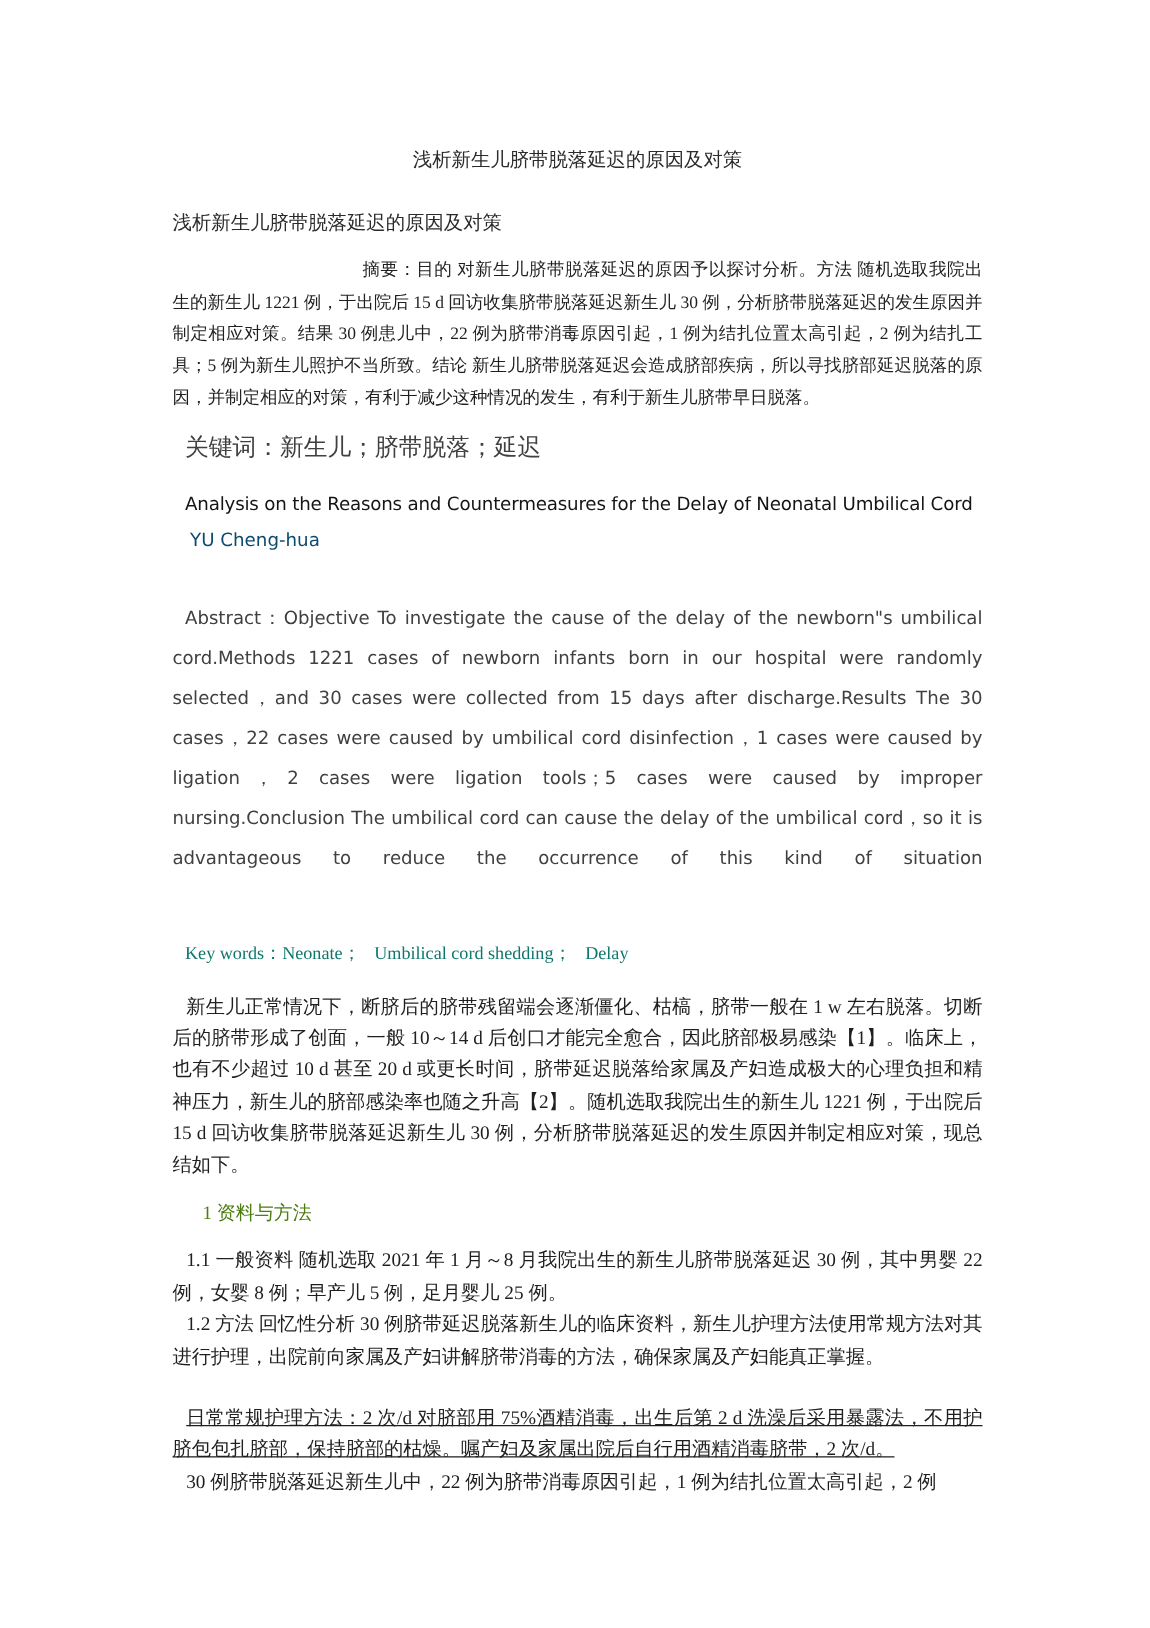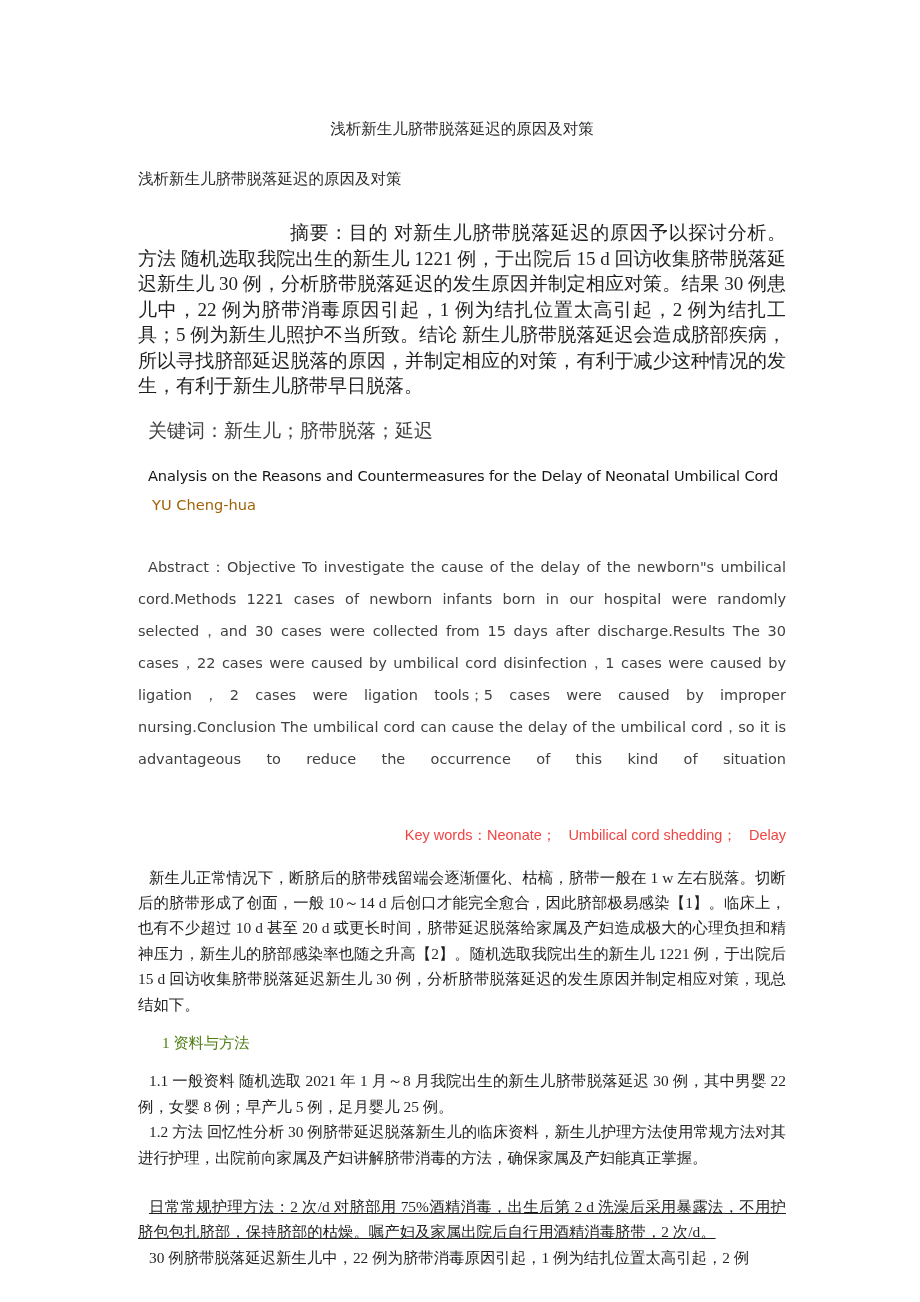--- a/index.html
+++ b/index.html
@@ -36,22 +36,22 @@
   .doc-subtitle {
     font-size: 15.5px;
     line-height: 22px;
     margin-top: 28px;
     color: #2b2b2b;
     text-align: left;
   }
 
   
   .cn-abstract {
-    margin-top: 30px;
-    font-size: 19px;
+    margin-top: 14px;
+    font-size: 14px;
     line-height: 25.5px;
     text-align: justify;
     text-justify: inter-ideograph;
     text-indent: 152px;
     color: #1f1f1f;
   }
   .cn-keywords {
     margin-top: 1px;
     font-size: 19px;
     line-height: 25px;
@@ -68,21 +68,21 @@
     font-family: "DejaVu Sans", "Liberation Sans", sans-serif;
     letter-spacing: -0.15px;
     color: #151515;
   }
   .en-author {
     margin-top: 3px;
     font-size: 14.6px;
     line-height: 26px;
     text-indent: 14px;
     font-family: "DejaVu Sans", "Liberation Sans", sans-serif;
-    color: #a16207;
+    color: #0c4a6e;
   }
 
   
   .en-abstract {
     margin-top: 33px;
     font-size: 14.5px;
     line-height: 32px;
     text-align: justify;
     text-indent: 10px;
     font-family: "DejaVu Sans", "Liberation Sans", sans-serif;
@@ -92,24 +92,23 @@
   .en-abstract::after {
     content: "";
     display: inline-block;
     width: 100%;
   }
   .en-keywords {
     margin-top: 2px;
     font-size: 14.5px;
     line-height: 29px;
     text-indent: 10px;
-    font-family: Liberation Sans, sans-serif;
-    color: #ef4444;
+    font-family: Liberation Serif, serif;
+    color: #0f766e;
     white-space: pre;
-    text-align: right;
   }
 
   
   .body-para {
     font-size: 15.4px;
     line-height: 25.4px;
     text-align: justify;
     text-justify: inter-ideograph;
     text-indent: 11px;
     color: #1f1f1f;

